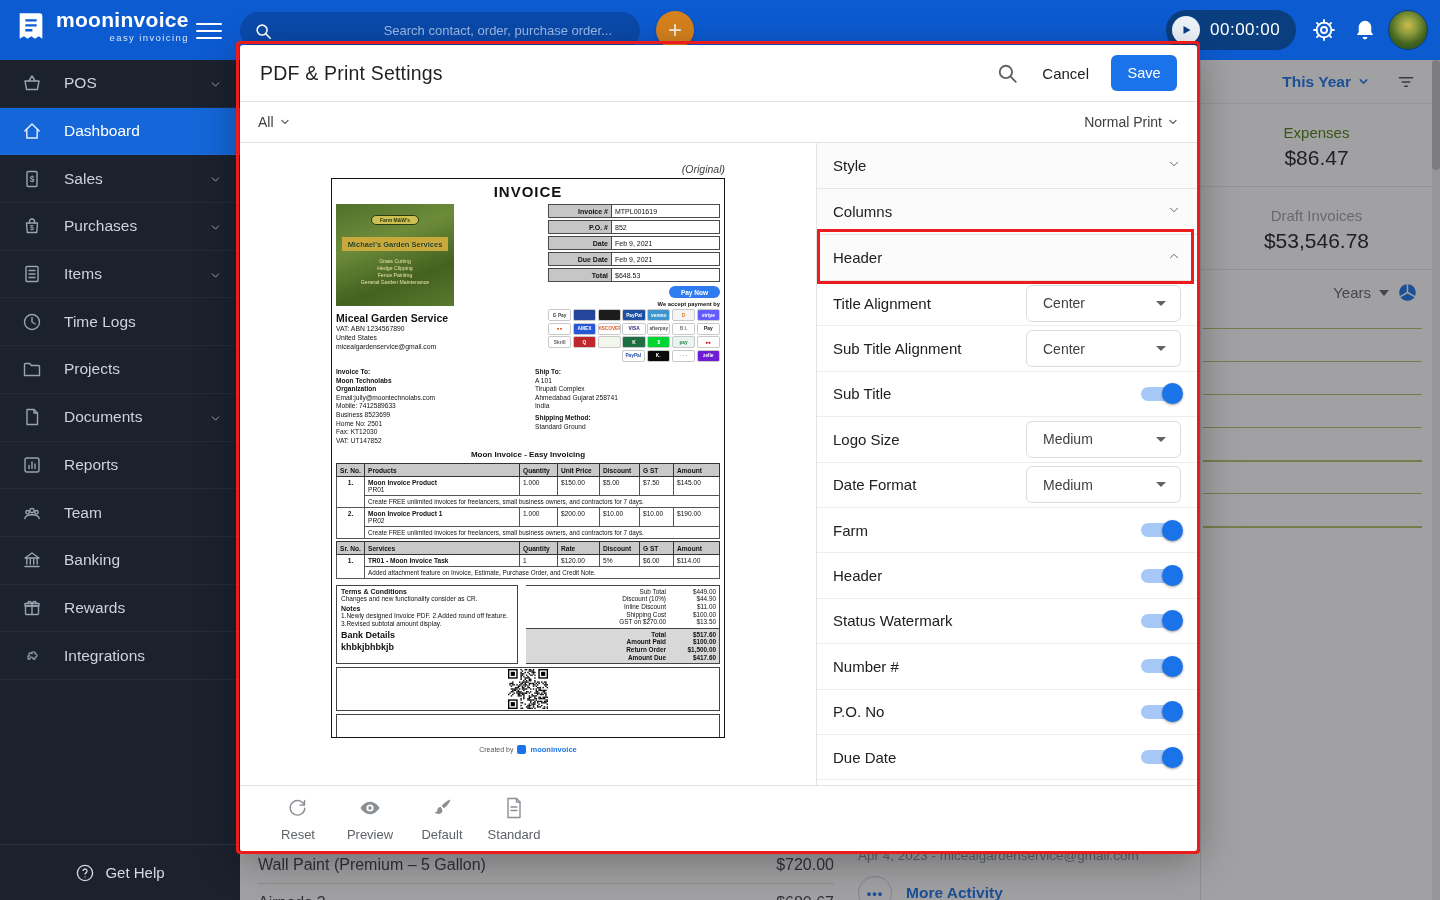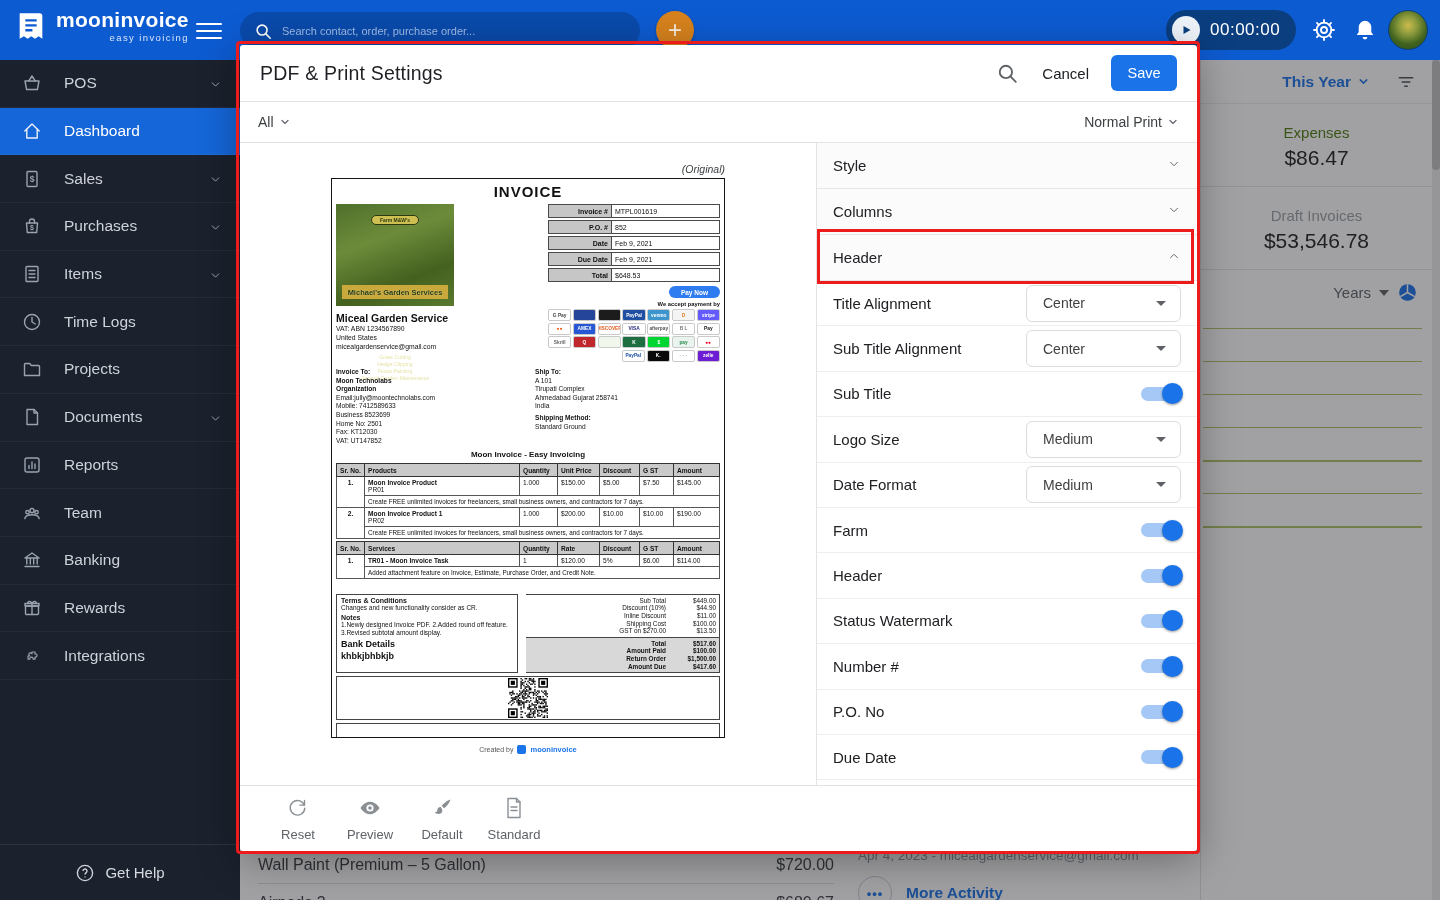--- a/index.html
+++ b/index.html
@@ -8,21 +8,21 @@
 
   
   .topbar { position:absolute; left:0; top:0; width:1440px; height:60px; background:#0d5bd1; z-index:6; }
   .brand { position:absolute; left:14px; top:9px; display:flex; align-items:center; gap:8px; }
   .brand-txt { display:flex; flex-direction:column; }
   .brand-name { color:#fff; font-size:21px; font-weight:bold; letter-spacing:.3px; line-height:22px; }
   .brand-tag { color:#d9e5fa; font-size:9.5px; letter-spacing:1.4px; text-align:right; margin-top:1px; }
   .hamburger { position:absolute; left:196px; top:18px; width:26px; height:24px; cursor:pointer; }
   .hamburger span { display:block; height:2.5px; background:#fff; border-radius:2px; margin:4.5px 0; }
   .search-pill { position:absolute; left:240px; top:12px; width:400px; height:37px; border-radius:19px; background:#0a4aab; display:flex; align-items:center; padding:0 14px; gap:10px; }
-  .search-pill input { background:transparent; border:none; outline:none; color:#fef9c3; font-size:11px; width:330px; }
+  .search-pill input { background:transparent; border:none; outline:none; color:#fef9c3; font-size:13px; width:330px;text-align:right; }
   .search-pill input::placeholder { color:#9fbbe8; }
   .add-btn { position:absolute; left:656px; top:11px; width:38px; height:38px; border-radius:50%; background:#d6821d; color:#f7f0e2; display:flex; align-items:center; justify-content:center; font-size:24px; font-weight:300; line-height:1; box-shadow:0 1px 3px rgba(0,0,0,.25); }
   .timer-pill { position:absolute; left:1166px; top:10px; height:40px; border-radius:20px; background:#0a3e7f; display:flex; align-items:center; padding:0 16px 0 6px; gap:10px; }
   .play-circ { width:28px; height:28px; border-radius:50%; background:#eef2f9; display:flex; align-items:center; justify-content:center; }
   .timer-txt { color:#fff; font-size:17px; letter-spacing:.5px; }
   .tb-icon { position:absolute; top:17px; width:26px; height:26px; color:#fff; cursor:pointer; }
   .avatar { position:absolute; left:1388px; top:10px; width:40px; height:40px; border-radius:50%; background:radial-gradient(circle at 50% 38%, #cdbb4e 0%, #8a9a3c 30%, #41631f 62%, #2a4a16 100%); border:1px solid #0a3e7f; }
 
   
   .sidebar { position:absolute; left:0; top:60px; width:240px; bottom:0; background:#1b212d; z-index:6; }
@@ -89,21 +89,21 @@
   .toggle { width:34px; height:14px; border-radius:7px; background:#a5c8f7; position:relative; margin-right:6px; cursor:pointer; }
   .toggle .knob { position:absolute; right:-8px; top:-3.5px; width:21px; height:21px; border-radius:50%; background:#1a73e8; box-shadow:0 1px 2.5px rgba(0,0,0,.4); }
 
   
   .paper-wrap { width:394px; margin:20px auto 0; }
   .orig-note { text-align:right; font-size:10.5px; font-style:italic; color:#3c4043; margin-bottom:3px; }
   .paper { border:1.5px solid #141414; height:560px; background:#fff; padding:0 4px; overflow:hidden; color:#111; }
   .inv-title { text-align:center; font-size:15px; font-weight:bold; letter-spacing:1px; margin-top:4px; }
   .hdr-row { display:flex; margin-top:4px; }
   .hdr-left { flex:1; }
-  .logo-box { width:118px; height:102px; background:linear-gradient(160deg,#50702c 0%,#6d8c3a 35%,#44611f 70%,#5a7a2e 100%); padding:5px 6px; display:flex; flex-direction:column; align-items:center;gap:48px; }
+  .logo-box { width:118px; height:102px; background:linear-gradient(160deg,#50702c 0%,#6d8c3a 35%,#44611f 70%,#5a7a2e 100%); padding:5px 6px; display:flex; flex-direction:column; align-items:center; }
   .logo-pill { background:#cdbf52; color:#2c3a12; font-size:5px; font-weight:bold; border:1px solid #2c3a12; border-radius:6px; padding:1px 8px; margin-top:6px; }
   .logo-band { background:#c9a93c; color:#20360d; font-size:7.5px; font-weight:bold; width:100%; text-align:center; padding:2.5px 0; margin-top:12px; text-shadow:0 0 1px #f0e2a0; }
   .logo-svcs { margin-top:7px; text-align:center; }
   .logo-svcs div { color:#e6e3a8; font-size:5.2px; line-height:7px; }
   .company { margin-top:6px; }
   .company .c-name { font-size:10.5px; font-weight:bold; }
   .company div.line { font-size:6.8px; line-height:9px; }
   .hdr-right { width:172px; }
   .meta-row { display:flex; margin-bottom:2px; }
   .meta-row .k { width:64px; background:#c6c6c6; border:1px solid #4a4a4a; font-size:7px; font-weight:bold; text-align:right; padding:3px 3px 2px; }
@@ -119,21 +119,21 @@
   .addr-col .b { font-weight:bold; }
   .addr-col.left { flex:1; }
   .addr-col.right { width:185px; }
   .inv-divider { text-align:center; font-size:8px; font-weight:bold; margin:5px 0 4px; }
   table.itbl { width:100%; border-collapse:collapse; margin-top:2px; }
   table.itbl th { background:#c9c9c9; border:1px solid #333; font-size:6.6px; padding:2.5px 3px; text-align:left; }
   table.itbl td { border:1px solid #555; font-size:6.6px; padding:2px 3px; vertical-align:top; }
   table.itbl td .nm { font-weight:bold; }
   table.itbl td .cd { font-weight:normal; }
   table.itbl td.desc { font-size:6.3px; border-top:none; }
-  .tt-row { display:flex; margin-top:15px;gap:8px; }
+  .tt-row { display:flex; margin-top:6px;gap:8px; }
   .tt-left { flex:1; border:1px solid #444; padding:2px 4px; }
   .tt-left .h { font-size:7px; font-weight:bold; }
   .tt-left .t { font-size:6.5px; line-height:8px; }
   .tt-left .bank { font-size:9px; font-weight:bold; margin-top:2px; }
   .tt-right { width:194px; border:1px solid #444; border-left:none; display:flex; flex-direction:column; }
   .tr-plain { padding:1.5px 3px 2px; }
   .t-line { display:flex; font-size:6.4px; line-height:7.6px; }
   .t-line .k { flex:1; text-align:right; padding-right:6px; }
   .t-line .v { width:44px; text-align:right; }
   .tr-bold { background:#d8d8d8; border-top:1px solid #444; padding:2px 3px; }

